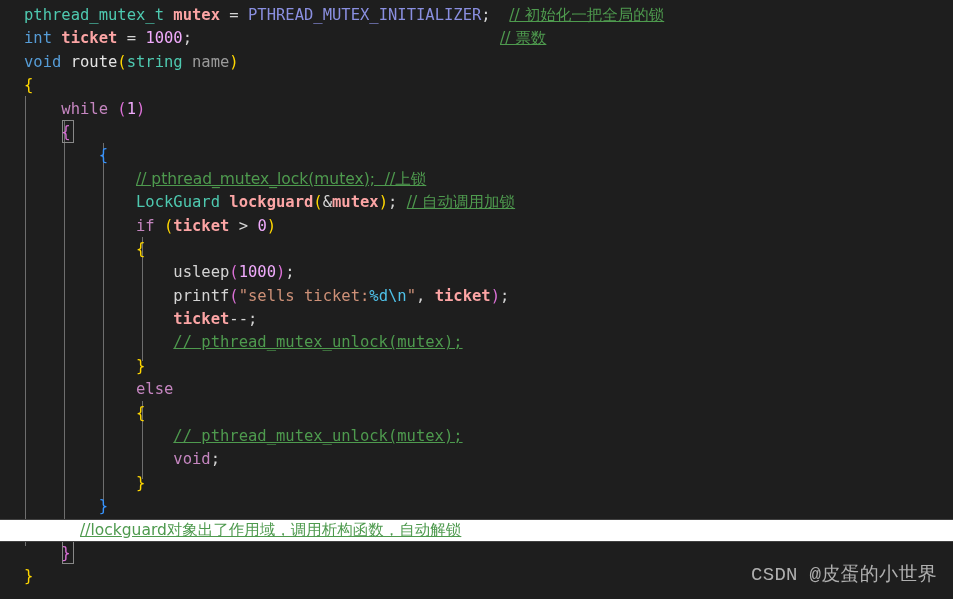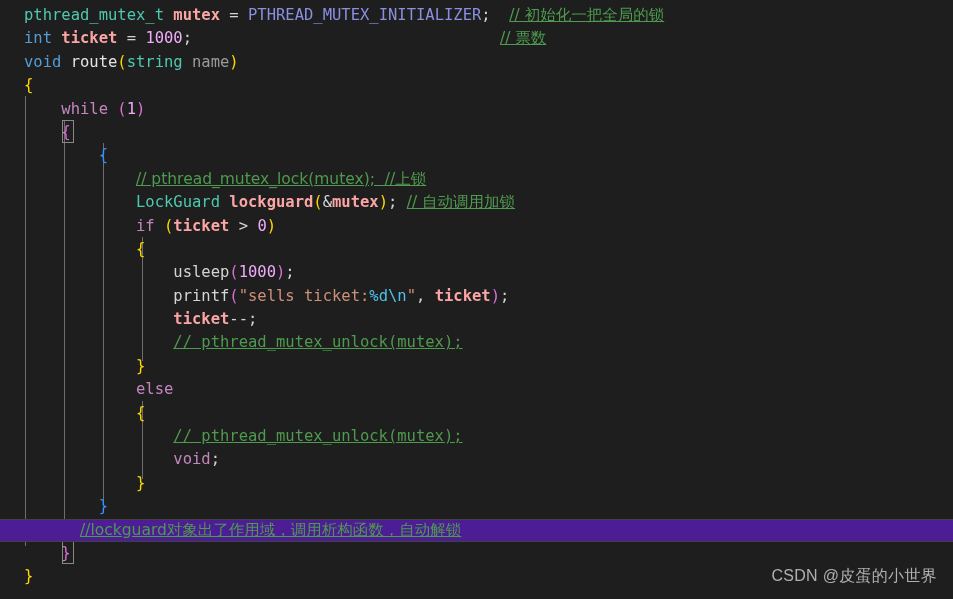--- a/index.html
+++ b/index.html
@@ -30,21 +30,21 @@
   
   .line {
     position: relative;
     height: 23.4px;
     line-height: 23.4px;
     white-space: pre;
     padding-left: 24px;
     box-sizing: border-box;
   }
   .line.current {
-    background: #4c1d95;
+    background: #ffffff;
     border-top: 1px solid #414141;
     border-bottom: 1px solid #414141;
     height: 23.4px;
     line-height: 21.4px;
   }
 
   
   .guides {
     position: absolute;
     left: 0; top: 0;
@@ -95,22 +95,22 @@
   
   .cjk { font-family: "DejaVu Sans", "Liberation Sans", sans-serif; }
 
   
   #watermark {
     position: absolute;
     right: 16px;
     bottom: 12px;
     color: #CFCFCF;
     opacity: 0.82;
-    font-family: Liberation Sans, sans-serif;
-    font-size: 16px;
+    font-family: Liberation Mono, monospace;
+    font-size: 19px;
     letter-spacing: 0.3px;
     user-select: none;
   }
 </style>
 </head>
 <body>
 
 <div id="editor">
 
   <div class="guides">

